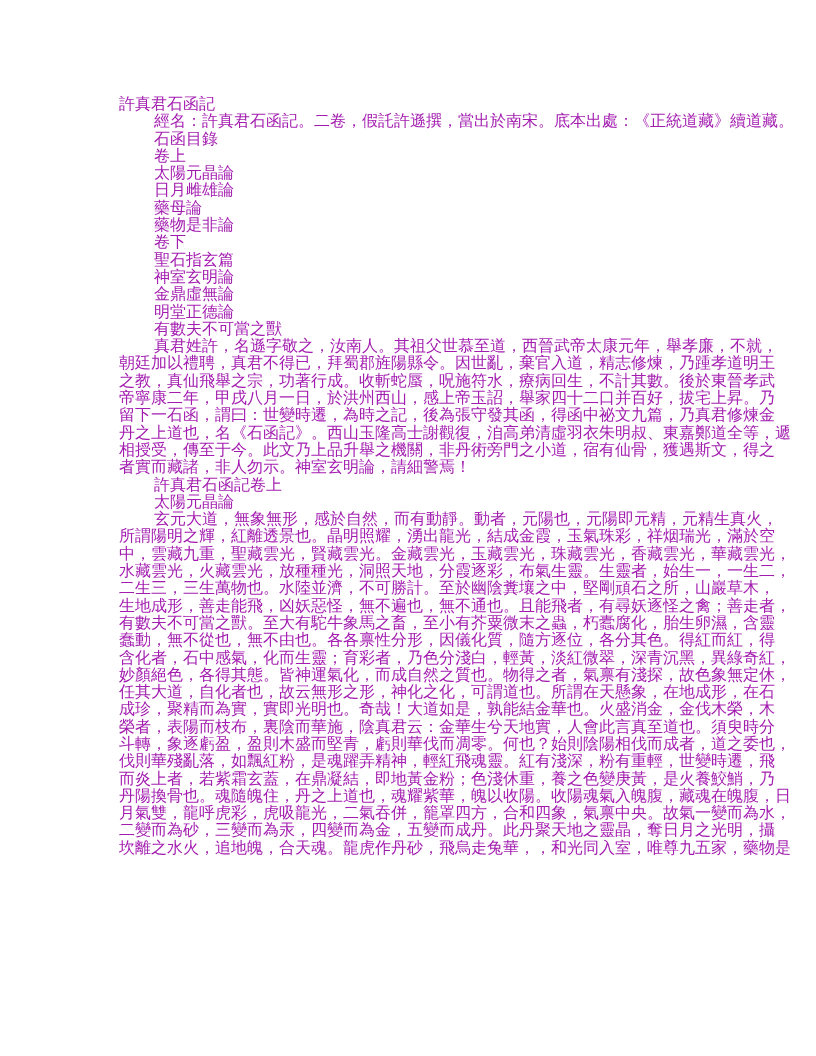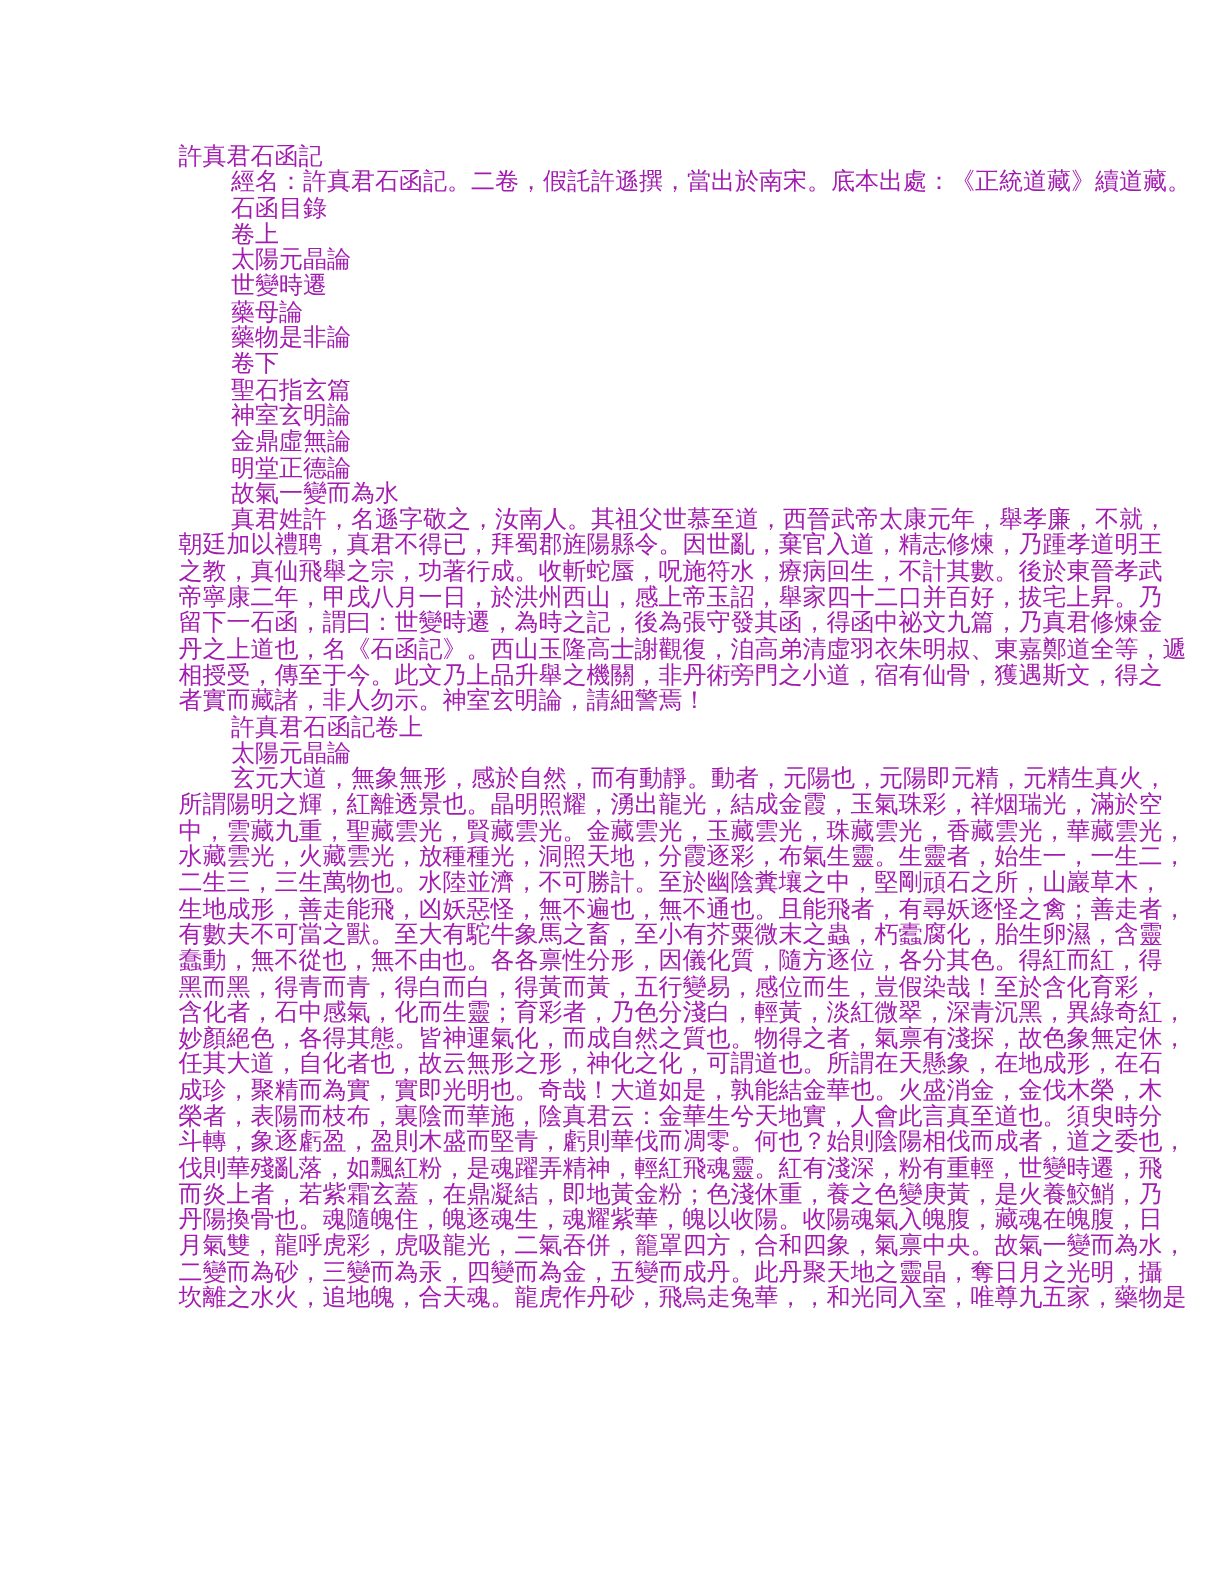--- a/index.html
+++ b/index.html
@@ -19,53 +19,52 @@
 </style>
 </head>
 <body>
 
 <div class="page">
   <div class="line">許真君石函記</div>
   <div class="line indent">經名：許真君石函記。二卷，假託許遜撰，當出於南宋。底本出處：《正統道藏》續道藏。</div>
   <div class="line indent">石函目錄</div>
   <div class="line indent">卷上</div>
   <div class="line indent">太陽元晶論</div>
-  <div class="line indent">世變時遷</div>
+  <div class="line indent">日月雌雄論</div>
   <div class="line indent">藥母論</div>
   <div class="line indent">藥物是非論</div>
   <div class="line indent">卷下</div>
   <div class="line indent">聖石指玄篇</div>
   <div class="line indent">神室玄明論</div>
   <div class="line indent">金鼎虛無論</div>
   <div class="line indent">明堂正德論</div>
-  <div class="line indent">故氣一變而為水</div>
+  <div class="line indent">有數夫不可當之獸</div>
   <div class="line indent">真君姓許，名遜字敬之，汝南人。其祖父世慕至道，西晉武帝太康元年，舉孝廉，不就，</div>
   <div class="line">朝廷加以禮聘，真君不得已，拜蜀郡旌陽縣令。因世亂，棄官入道，精志修煉，乃踵孝道明王</div>
   <div class="line">之教，真仙飛舉之宗，功著行成。收斬蛇蜃，呪施符水，療病回生，不計其數。後於東晉孝武</div>
   <div class="line">帝寧康二年，甲戌八月一日，於洪州西山，感上帝玉詔，舉家四十二口并百好，拔宅上昇。乃</div>
   <div class="line">留下一石函，謂曰：世變時遷，為時之記，後為張守發其函，得函中祕文九篇，乃真君修煉金</div>
   <div class="line">丹之上道也，名《石函記》。西山玉隆高士謝觀復，洎高弟清虛羽衣朱明叔、東嘉鄭道全等，遞</div>
   <div class="line">相授受，傳至于今。此文乃上品升舉之機關，非丹術旁門之小道，宿有仙骨，獲遇斯文，得之</div>
   <div class="line">者實而藏諸，非人勿示。神室玄明論，請細警焉！</div>
   <div class="line indent">許真君石函記卷上</div>
   <div class="line indent">太陽元晶論</div>
   <div class="line indent">玄元大道，無象無形，感於自然，而有動靜。動者，元陽也，元陽即元精，元精生真火，</div>
   <div class="line">所謂陽明之輝，紅離透景也。晶明照耀，湧出龍光，結成金霞，玉氣珠彩，祥烟瑞光，滿於空</div>
   <div class="line">中，雲藏九重，聖藏雲光，賢藏雲光。金藏雲光，玉藏雲光，珠藏雲光，香藏雲光，華藏雲光，</div>
   <div class="line">水藏雲光，火藏雲光，放種種光，洞照天地，分霞逐彩，布氣生靈。生靈者，始生一，一生二，</div>
   <div class="line">二生三，三生萬物也。水陸並濟，不可勝計。至於幽陰糞壤之中，堅剛頑石之所，山巖草木，</div>
   <div class="line">生地成形，善走能飛，凶妖惡怪，無不遍也，無不通也。且能飛者，有尋妖逐怪之禽；善走者，</div>
   <div class="line">有數夫不可當之獸。至大有駝牛象馬之畜，至小有芥粟微末之蟲，朽蠹腐化，胎生卵濕，含靈</div>
   <div class="line">蠢動，無不從也，無不由也。各各禀性分形，因儀化質，隨方逐位，各分其色。得紅而紅，得</div>
-  <div class="line">黑而黑，得青而青，得白而白，得黃而黃，五行變易，感位而生，豈假染哉！至於含化育彩，</div>
   <div class="line">含化者，石中感氣，化而生靈；育彩者，乃色分淺白，輕黃，淡紅微翠，深青沉黑，異綠奇紅，</div>
   <div class="line">妙顏絕色，各得其態。皆神運氣化，而成自然之質也。物得之者，氣禀有淺探，故色象無定休，</div>
   <div class="line">任其大道，自化者也，故云無形之形，神化之化，可謂道也。所謂在天懸象，在地成形，在石</div>
   <div class="line">成珍，聚精而為實，實即光明也。奇哉！大道如是，孰能結金華也。火盛消金，金伐木榮，木</div>
   <div class="line">榮者，表陽而枝布，裏陰而華施，陰真君云：金華生兮天地實，人會此言真至道也。須臾時分</div>
   <div class="line">斗轉，象逐虧盈，盈則木盛而堅青，虧則華伐而凋零。何也？始則陰陽相伐而成者，道之委也，</div>
   <div class="line">伐則華殘亂落，如飄紅粉，是魂躍弄精神，輕紅飛魂靈。紅有淺深，粉有重輕，世變時遷，飛</div>
   <div class="line">而炎上者，若紫霜玄蓋，在鼎凝結，即地黃金粉；色淺休重，養之色變庚黃，是火養鮫鮹，乃</div>
-  <div class="line">丹陽換骨也。魂隨魄住，魄逐魂生，魂耀紫華，魄以收陽。收陽魂氣入魄腹，藏魂在魄腹，日</div>
+  <div class="line">丹陽換骨也。魂隨魄住，丹之上道也，魂耀紫華，魄以收陽。收陽魂氣入魄腹，藏魂在魄腹，日</div>
   <div class="line">月氣雙，龍呼虎彩，虎吸龍光，二氣吞併，籠罩四方，合和四象，氣禀中央。故氣一變而為水，</div>
   <div class="line">二變而為砂，三變而為汞，四變而為金，五變而成丹。此丹聚天地之靈晶，奪日月之光明，攝</div>
   <div class="line">坎離之水火，追地魄，合天魂。龍虎作丹砂，飛烏走兔華，，和光同入室，唯尊九五家，藥物是</div>
 </div>
 
 </body></html>

